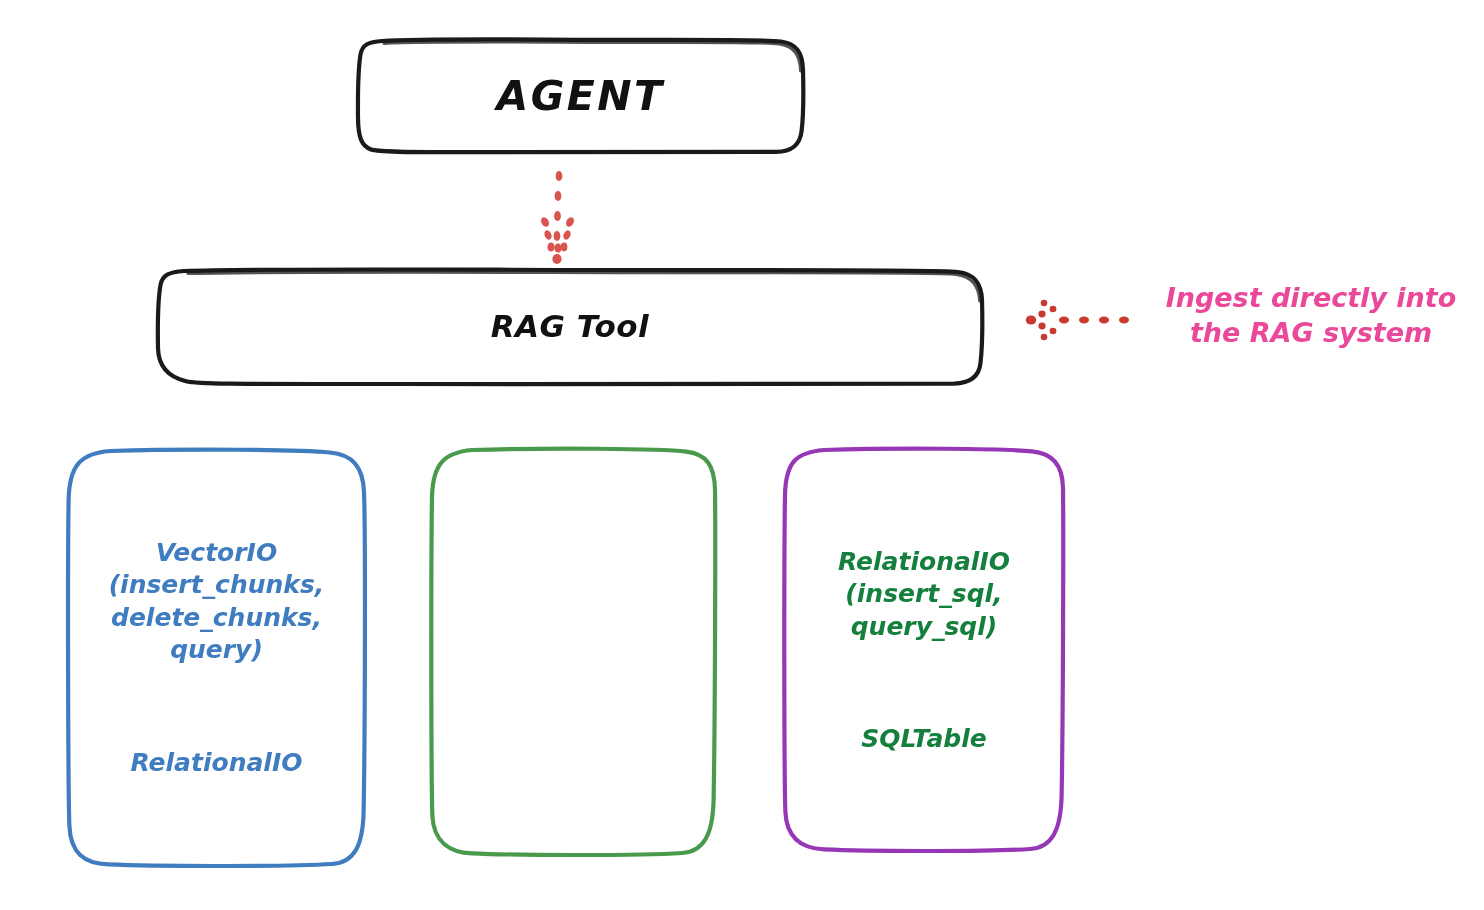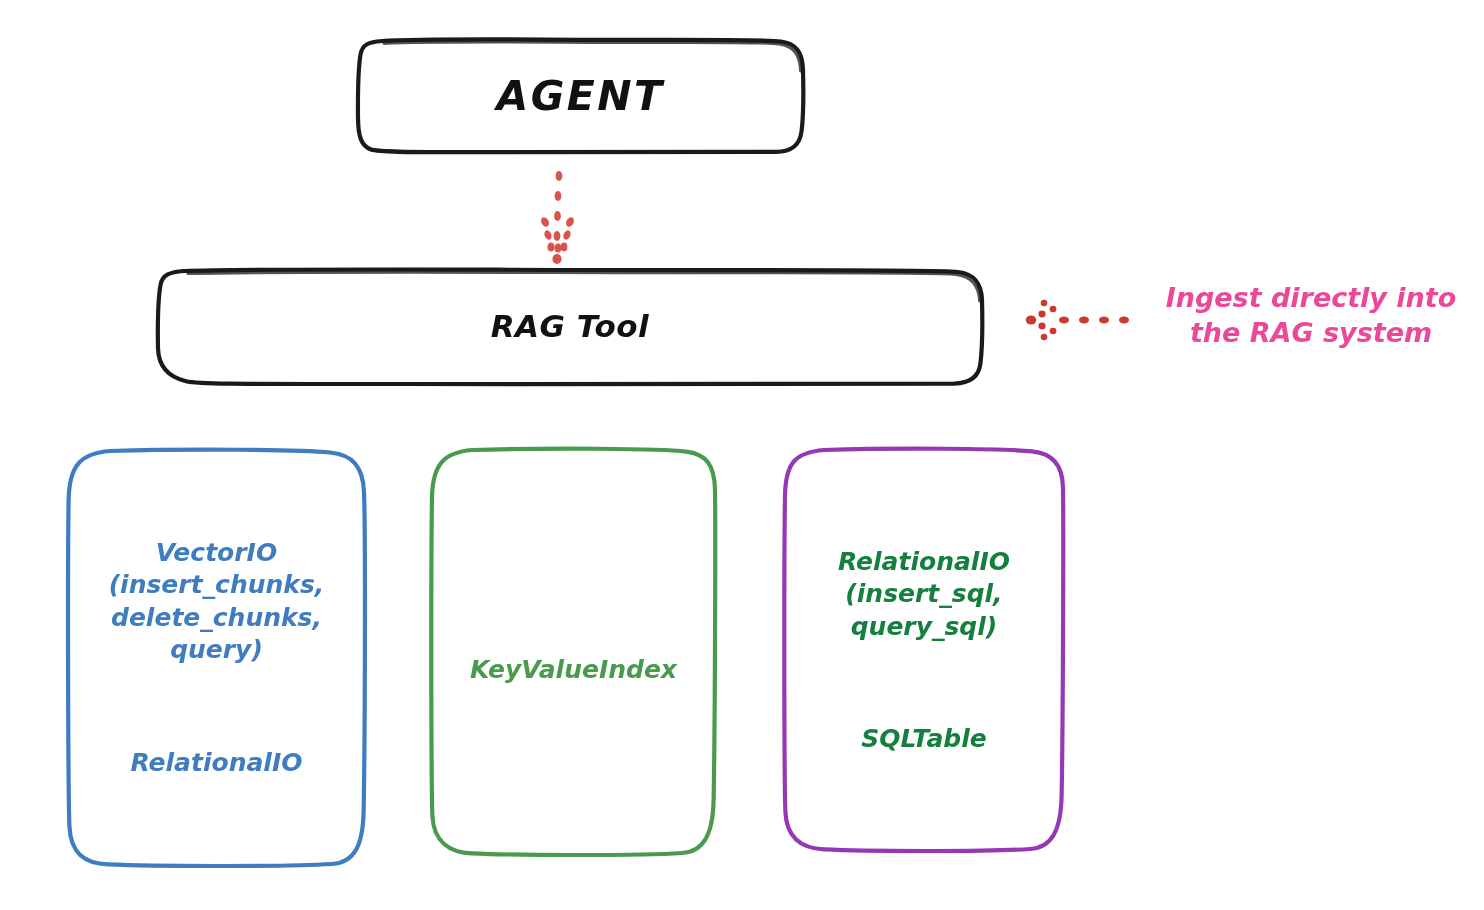--- a/index.html
+++ b/index.html
@@ -249,21 +249,20 @@
 
 <div class="card-label" id="vector-card-label">
   <div class="card-api">VectorIO
 (insert_chunks,
 delete_chunks,
 query)</div>
   <div class="card-index">RelationalIO</div>
 </div>
 
 <div class="card-label" id="keyvalue-card-label">
-  <div class="card-index">KeyValueIndex</div>
 </div>
 
 <div class="card-label" id="relational-card-label">
   <div class="card-api">RelationalIO
 (insert_sql,
 query_sql)</div>
   <div class="card-index">SQLTable</div>
 </div>
 
 <div id="ingest-note">Ingest directly into

